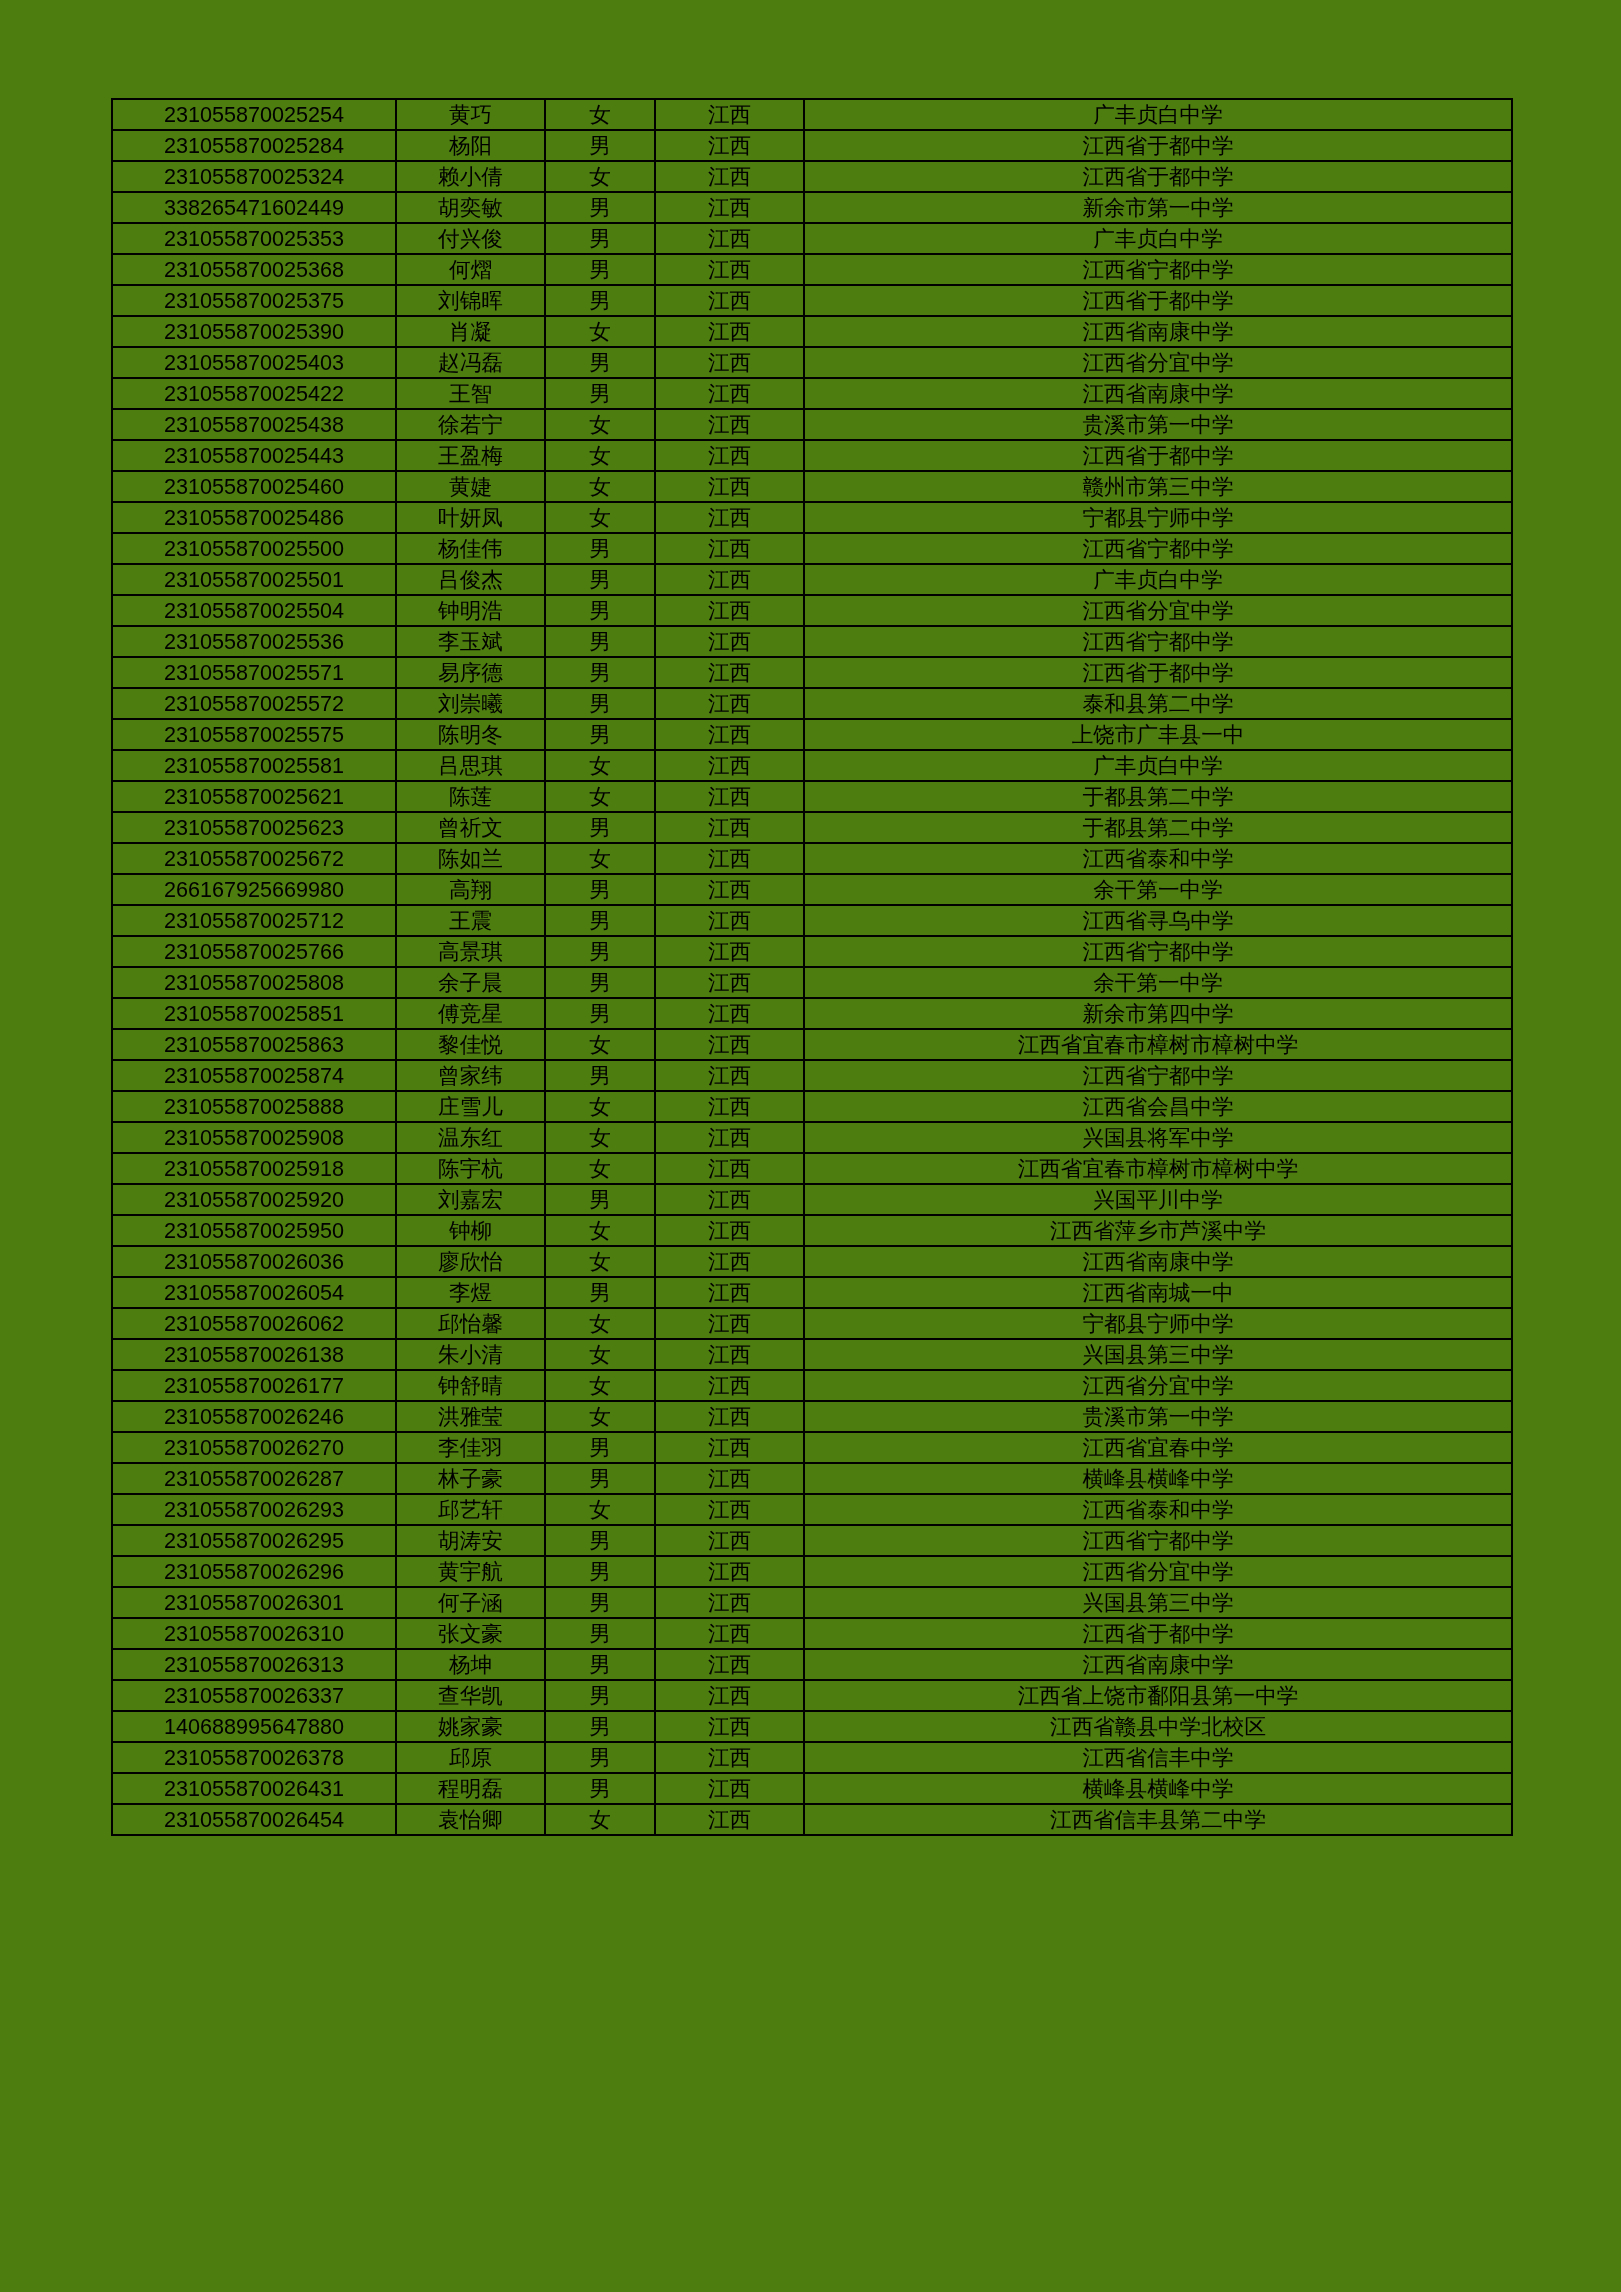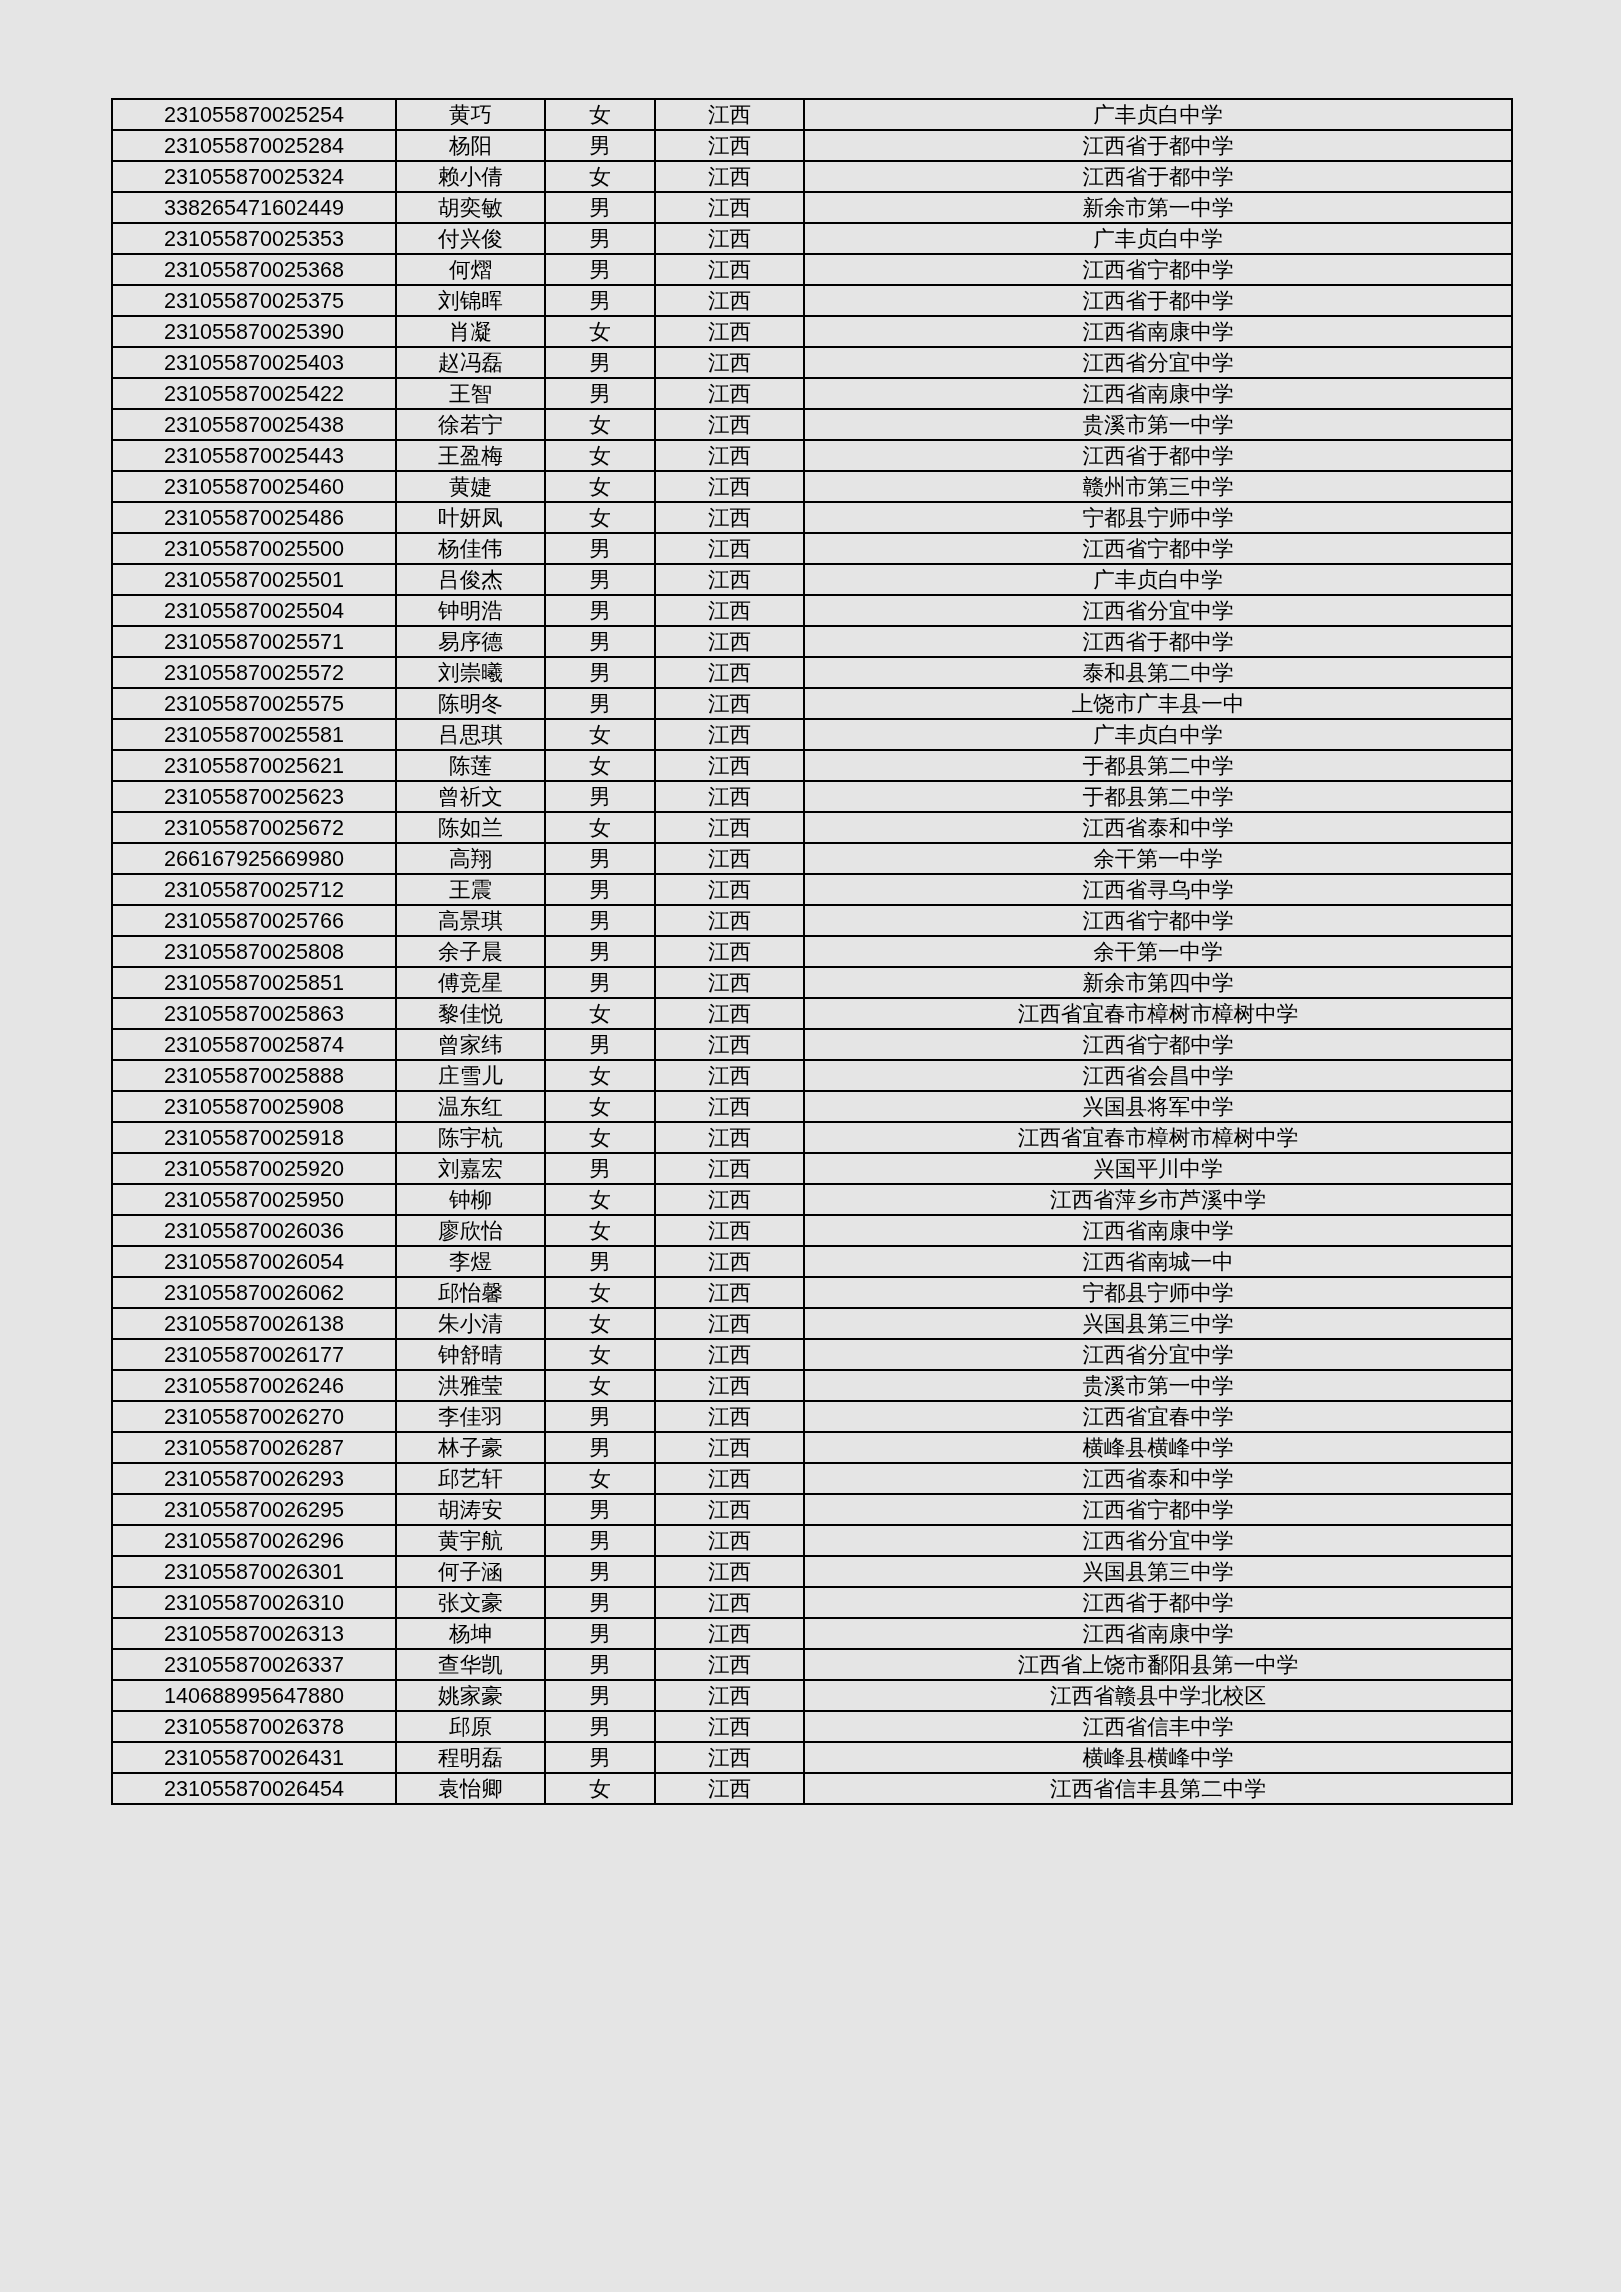--- a/index.html
+++ b/index.html
@@ -10,21 +10,21 @@
   body {
     width: 1621px;
     height: 2293px;
     font-family: "Liberation Sans", "DejaVu Sans", sans-serif;
     -webkit-font-smoothing: none;
   }
   .page {
     position: relative;
     width: 1621px;
     height: 2293px;
-    background: #e5e5e5;
+    background: #4d7c0f;
     box-sizing: border-box;
   }
   .table-wrap {
     position: absolute;
     left: 111px;
     top: 98px;
     width: 1400px;
   }
   table.roster {
     border-collapse: collapse;
@@ -187,20 +187,27 @@
             <td class="cell-school">广丰贞白中学</td>
           </tr>
           <tr>
             <td class="cell-id">231055870025504</td>
             <td class="cell-name">钟明浩</td>
             <td class="cell-sex">男</td>
             <td class="cell-prov">江西</td>
             <td class="cell-school">江西省分宜中学</td>
           </tr>
           <tr>
+            <td class="cell-id">231055870025536</td>
+            <td class="cell-name">李玉斌</td>
+            <td class="cell-sex">男</td>
+            <td class="cell-prov">江西</td>
+            <td class="cell-school">江西省宁都中学</td>
+          </tr>
+          <tr>
             <td class="cell-id">231055870025571</td>
             <td class="cell-name">易序德</td>
             <td class="cell-sex">男</td>
             <td class="cell-prov">江西</td>
             <td class="cell-school">江西省于都中学</td>
           </tr>
           <tr>
             <td class="cell-id">231055870025572</td>
             <td class="cell-name">刘崇曦</td>
             <td class="cell-sex">男</td>

